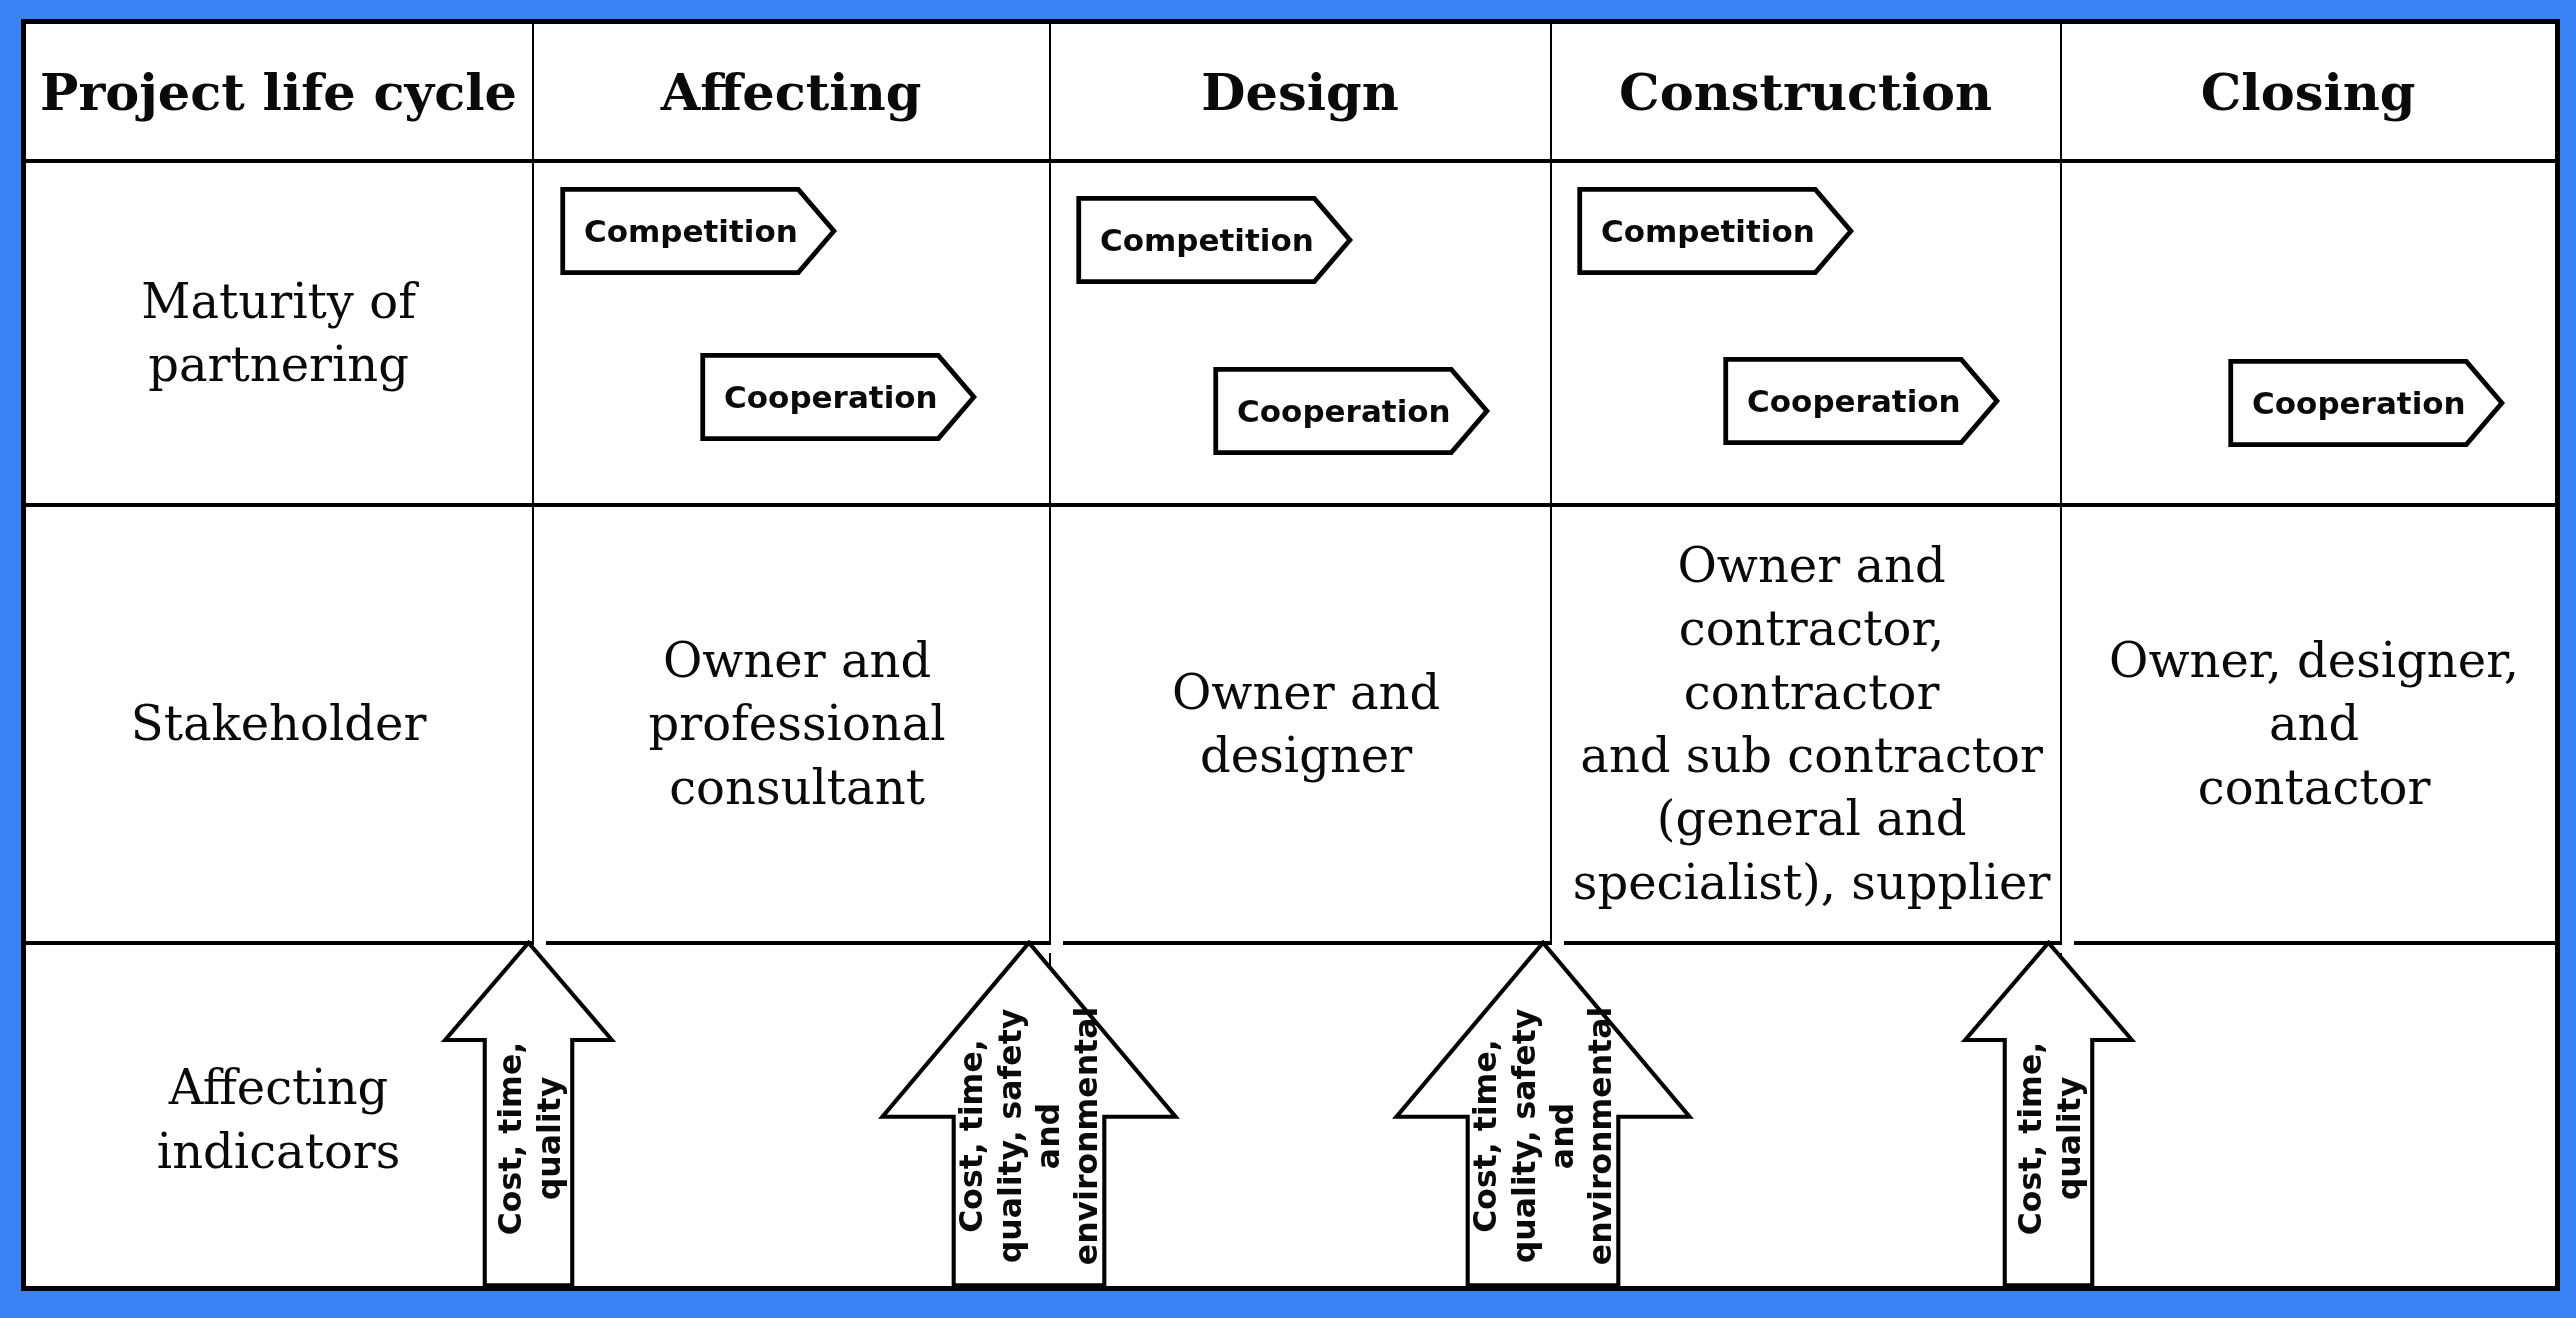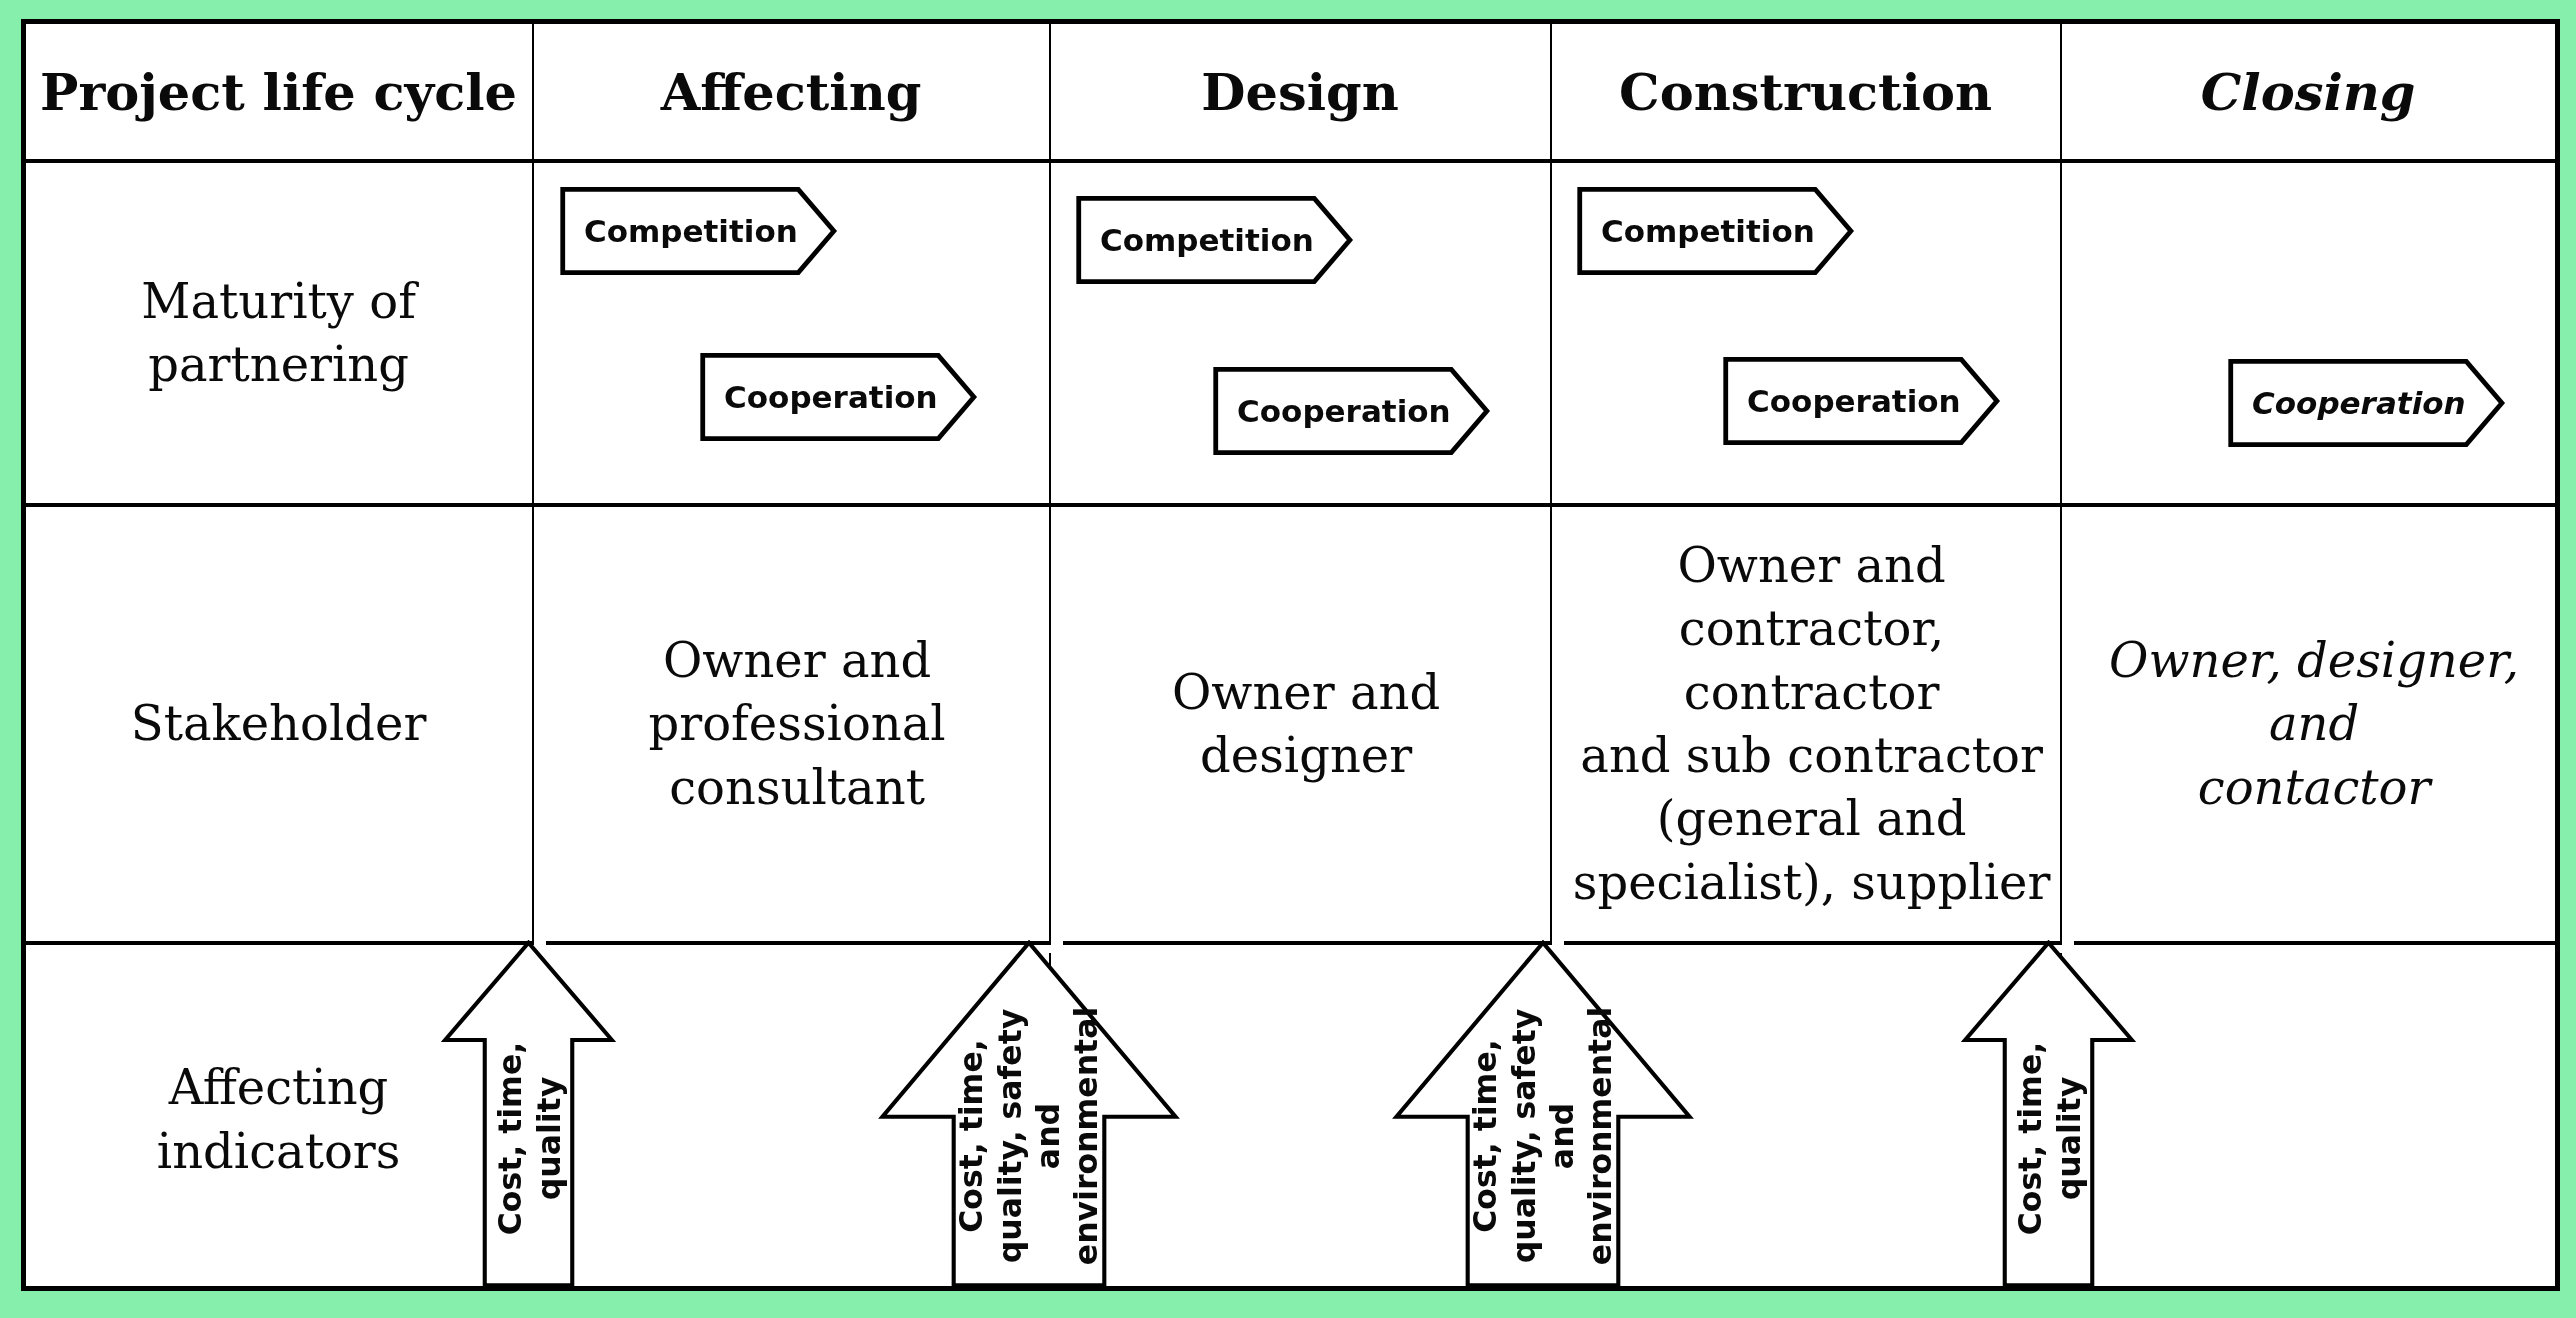--- a/index.html
+++ b/index.html
@@ -1,27 +1,27 @@
 <!DOCTYPE html>
 <html style="font-size:11px"><head>
 <meta charset="utf-8">
 <style>
   html,body{margin:0;padding:0;background:#ffffff;}
-  .page{position:relative;width:2576px;height:1318px;background:#86efac;
+  .page{position:relative;width:2576px;height:1318px;background:#3b82f6;
         font-family:"DejaVu Serif",serif;color:#0a0a0a;overflow:hidden;}
 
   
   .tbl{position:absolute;left:20.6px;top:19px;width:2539px;height:1272px;
        border:5.5px solid #000;box-sizing:border-box;display:grid;
        grid-template-columns:508px 517px 501px 510px auto;
        grid-template-rows:139px 344px 438px auto;background:#fff;}
   .c{border-right:2.7px solid #000;border-bottom:4.8px solid #000;box-sizing:border-box;
      display:flex;align-items:center;justify-content:center;text-align:center;
      position:relative;}
-  .lastcol{border-right:none;font-style:italic;}
+  .lastcol{border-right:none;}
   .lastrow{border-bottom:none;margin-top:8px;}
   .hd{font-weight:bold;font-size:51px;}
   .lbl{font-size:48px;line-height:1.32;white-space:pre-line;}
   .body{font-size:48px;line-height:1.32;white-space:pre-line;margin-left:12px;}
 
   
   .pent{position:absolute;width:278px;height:90px;}
   .pent svg{position:absolute;left:0;top:0;width:100%;height:100%;}
   .pent .ptxt{position:absolute;left:5.5px;right:41px;top:0;bottom:0;
       display:flex;align-items:center;justify-content:center;

